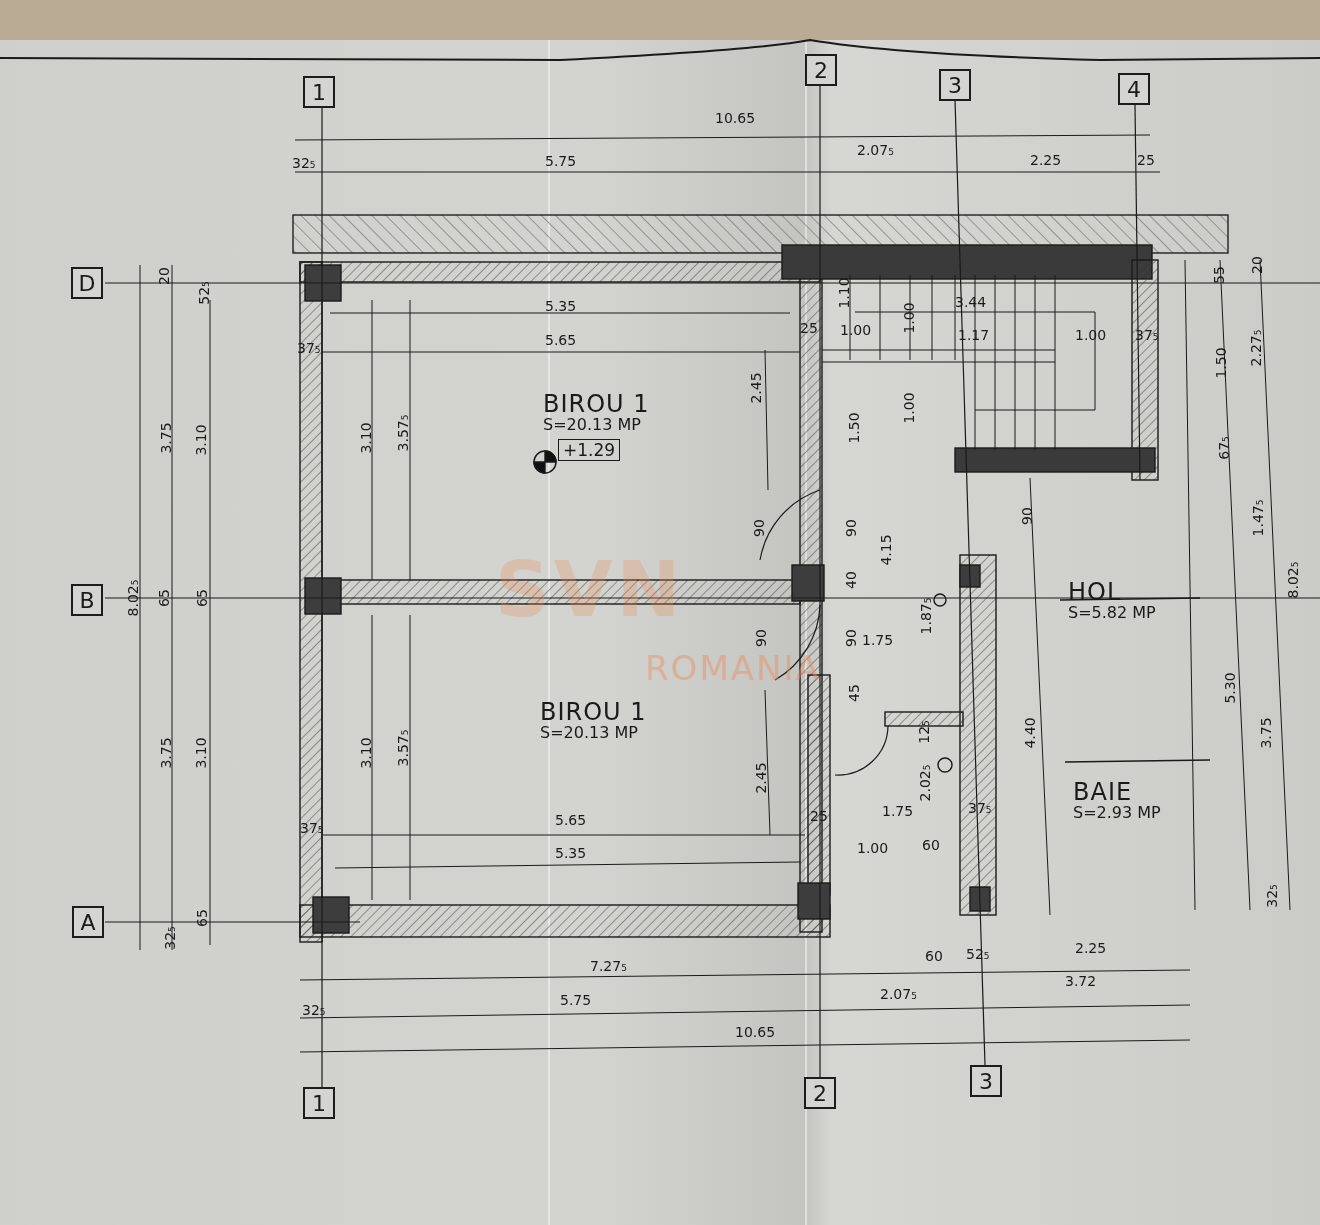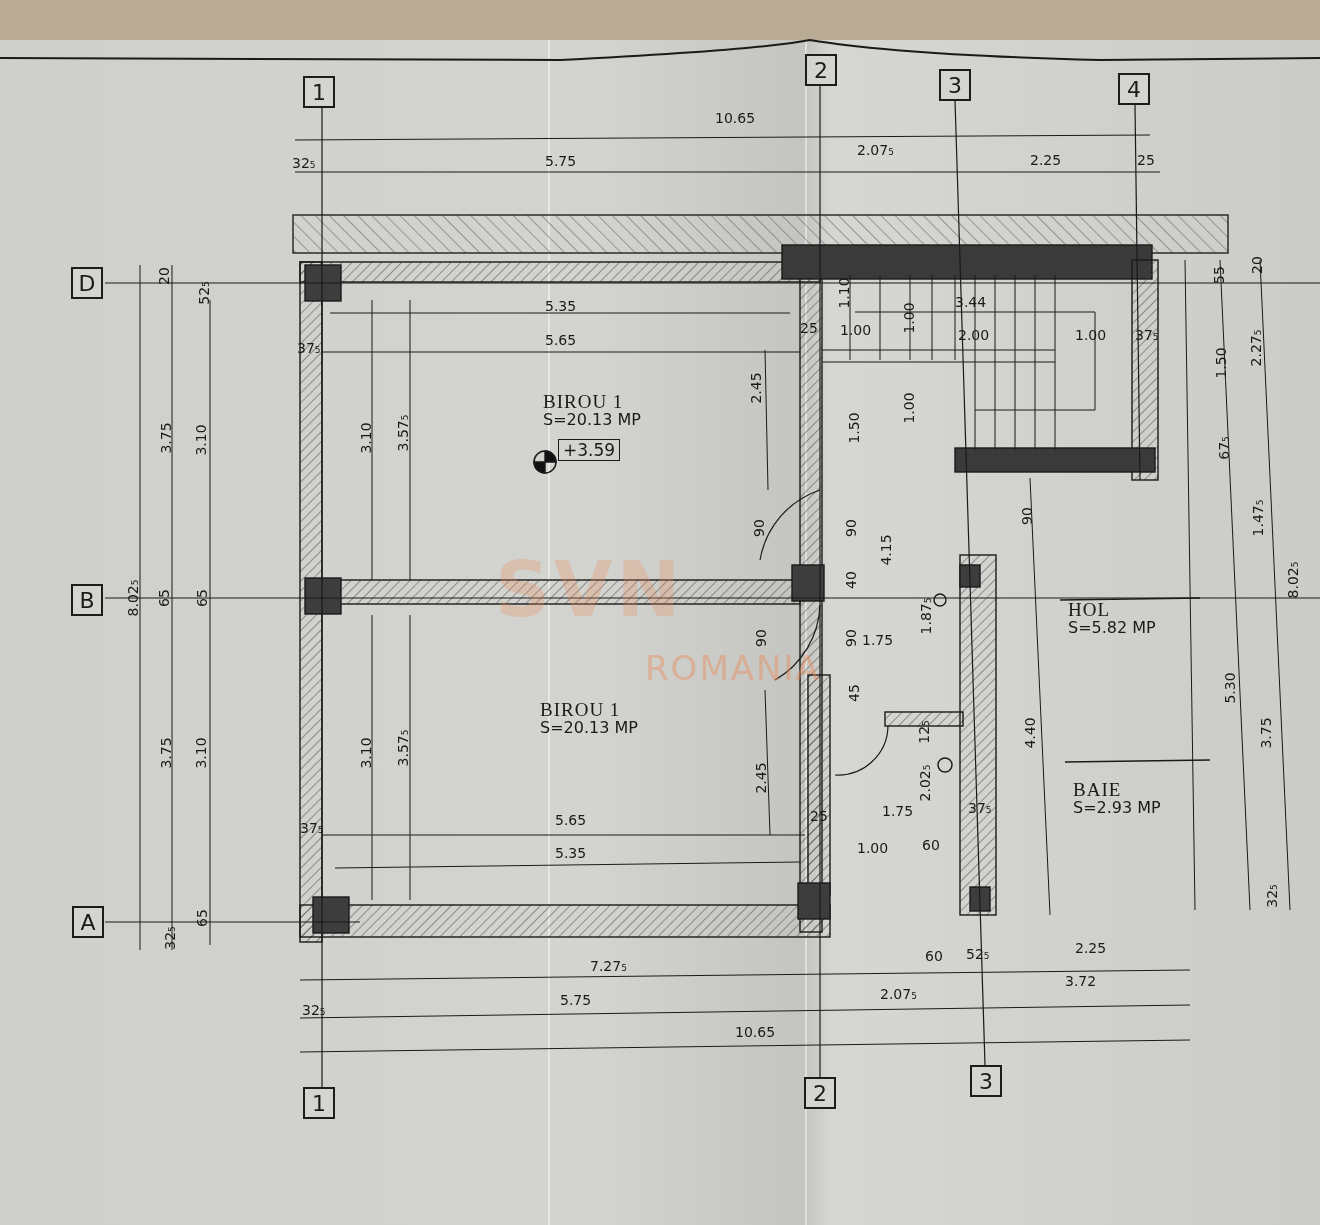--- a/index.html
+++ b/index.html
@@ -14,21 +14,21 @@
   }
   .fold { position:absolute; top:0; bottom:0; width:2px; background:rgba(255,255,255,.45); }
   svg.plan { position:absolute; left:0; top:0; }
   .grid-bubble {
     position:absolute; width:32px; height:32px; border:2px solid #1c1c1c;
     background:#d4d4d0; display:flex; align-items:center; justify-content:center;
     font-size:22px; color:#1a1a1a; box-sizing:border-box;
     font-family:"DejaVu Sans", sans-serif;
   }
   .room-label { position:absolute; color:#1a1a1a; text-align:left; line-height:1.05; }
-  .room-name { font-size:19px; letter-spacing:1px;font-family:Liberation Serif, serif; }
+  .room-name { font-size:24px; letter-spacing:1px; }
   .room-area { font-size:16px; }
   .level-tag {
     position:absolute; border:1.5px solid #1a1a1a; padding:0 4px;
     font-size:17px; color:#1a1a1a; background:transparent;
   }
   .dim { position:absolute; font-size:14px; color:#1a1a1a; white-space:nowrap; }
   .dim.v { transform:rotate(-90deg); transform-origin:center; }
   .watermark-logo { position:absolute; left:495px; top:545px; font-size:76px; color:rgba(235,140,90,.28); font-weight:bold; letter-spacing:4px; }
   .watermark-text { position:absolute; left:645px; top:648px; font-size:34px; color:rgba(235,140,90,.45); letter-spacing:2px; }
 </style>
@@ -154,26 +154,26 @@
 <div class="grid-bubble" style="left:804px;top:1077px">2</div>
 <div class="grid-bubble" style="left:970px;top:1065px">3</div>
 <div class="grid-bubble" style="left:71px;top:267px">D</div>
 <div class="grid-bubble" style="left:71px;top:584px">B</div>
 <div class="grid-bubble" style="left:72px;top:906px">A</div>
 
 <div class="room-label" style="left:543px;top:392px">
   <div class="room-name">BIROU 1</div>
   <div class="room-area">S=20.13 MP</div>
 </div>
-<div class="level-tag" style="left:558px;top:439px">+3.59</div>
+<div class="level-tag" style="left:558px;top:439px">+1.29</div>
 <div class="room-label" style="left:540px;top:700px">
   <div class="room-name">BIROU 1</div>
   <div class="room-area">S=20.13 MP</div>
 </div>
-<div class="room-label" style="left:1068px;top:600px">
+<div class="room-label" style="left:1068px;top:580px">
   <div class="room-name">HOL</div>
   <div class="room-area">S=5.82 MP</div>
 </div>
 <div class="room-label" style="left:1073px;top:780px">
   <div class="room-name">BAIE</div>
   <div class="room-area">S=2.93 MP</div>
 </div>
 
 <div class="dim" style="left:715px;top:110px">10.65</div>
 <div class="dim" style="left:292px;top:155px">32₅</div>
@@ -228,21 +228,21 @@
 <div class="dim" style="left:555px;top:845px">5.35</div>
 <div class="dim v" style="left:350px;top:745px">3.10</div>
 <div class="dim v" style="left:385px;top:740px">3.57₅</div>
 <div class="dim v" style="left:745px;top:770px">2.45</div>
 <div class="dim v" style="left:752px;top:630px">90</div>
 <div class="dim" style="left:300px;top:820px">37₅</div>
 <div class="dim" style="left:810px;top:808px">25</div>
 
 <div class="dim" style="left:955px;top:294px">3.44</div>
 <div class="dim" style="left:840px;top:322px">1.00</div>
-<div class="dim" style="left:958px;top:327px">2.00</div>
+<div class="dim" style="left:958px;top:327px">1.17</div>
 <div class="dim" style="left:1075px;top:327px">1.00</div>
 <div class="dim" style="left:1135px;top:327px">37₅</div>
 <div class="dim v" style="left:828px;top:285px">1.10</div>
 <div class="dim v" style="left:893px;top:310px">1.00</div>
 <div class="dim v" style="left:893px;top:400px">1.00</div>
 <div class="dim v" style="left:838px;top:420px">1.50</div>
 
 <div class="dim v" style="left:870px;top:542px">4.15</div>
 <div class="dim" style="left:862px;top:632px">1.75</div>
 <div class="dim v" style="left:908px;top:608px">1.87₅</div>

